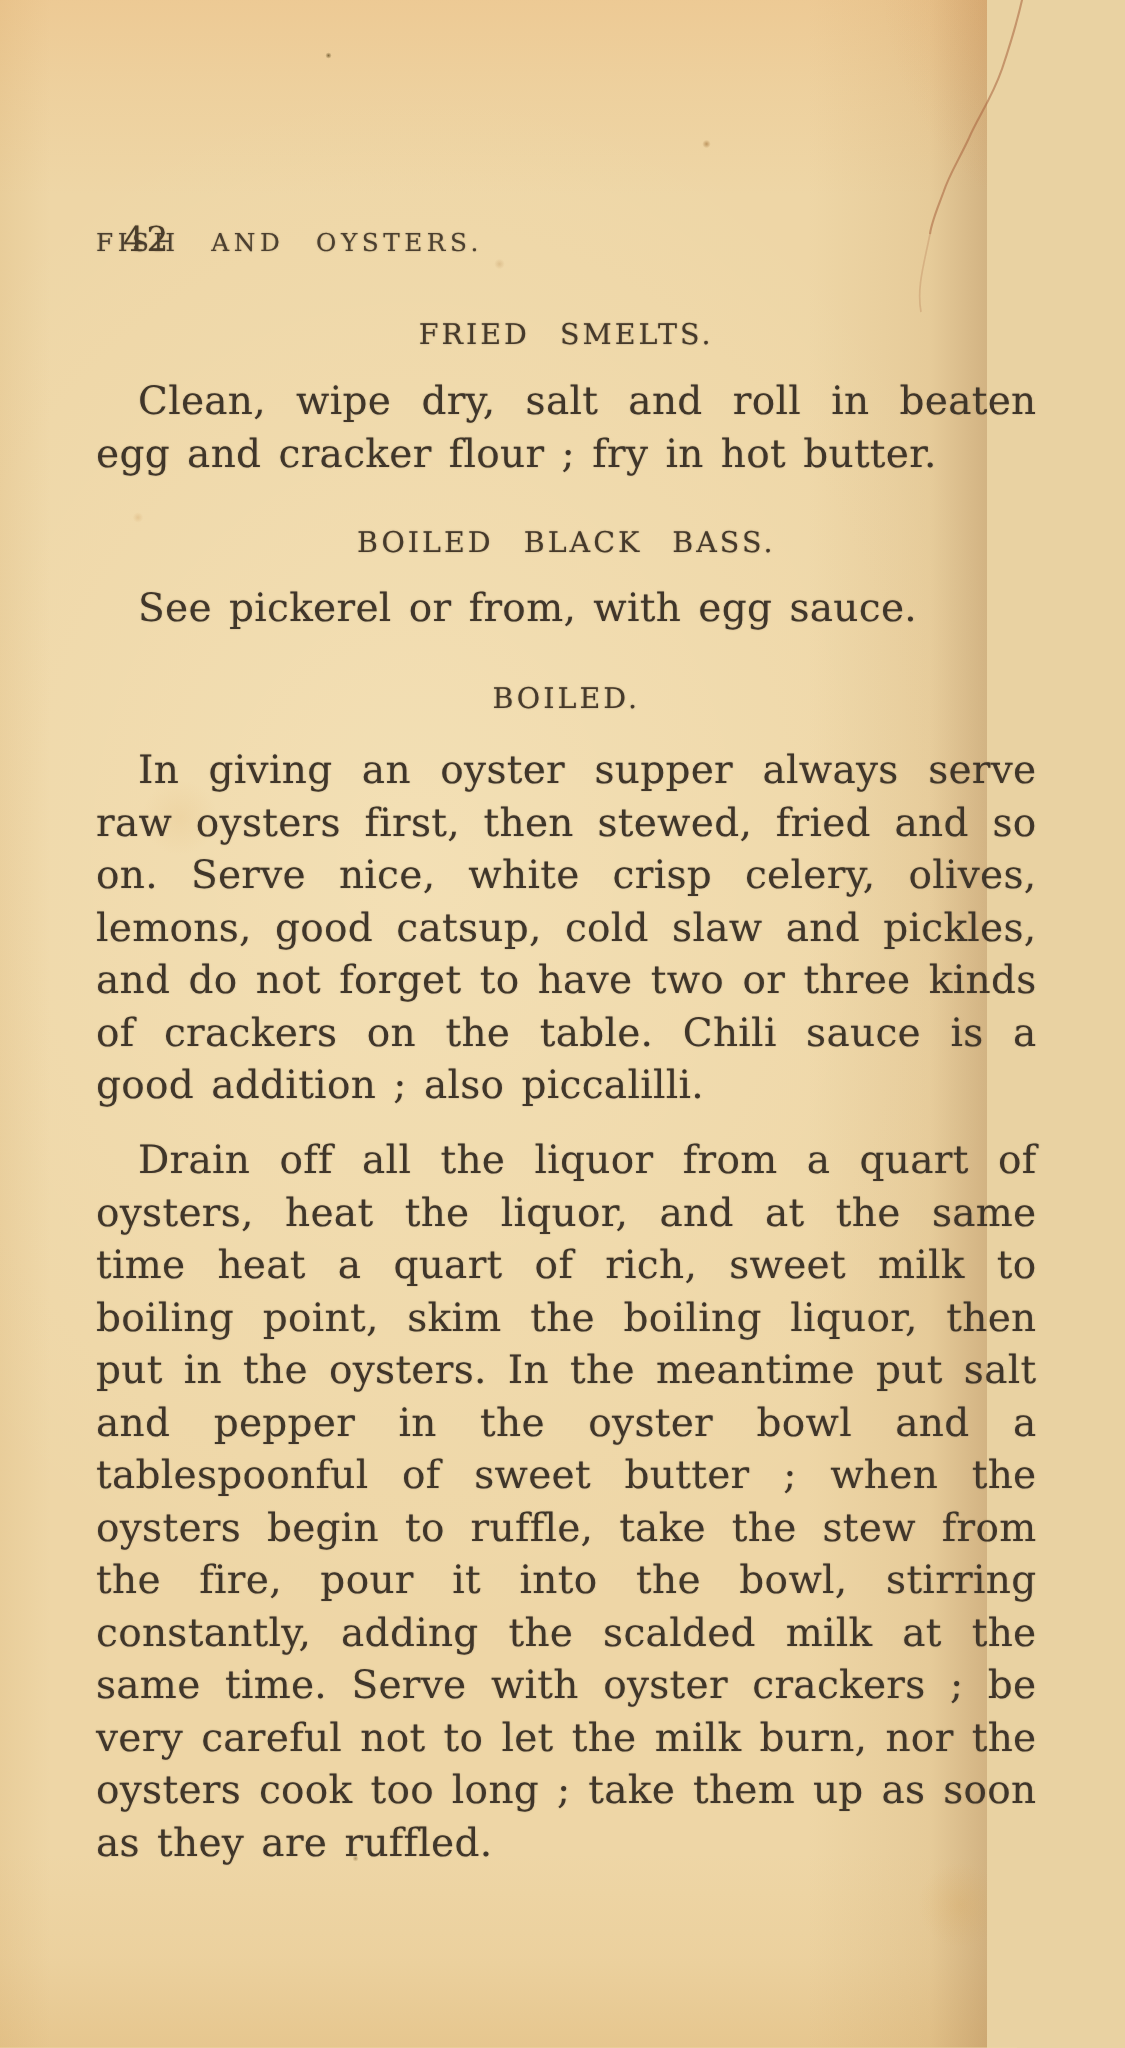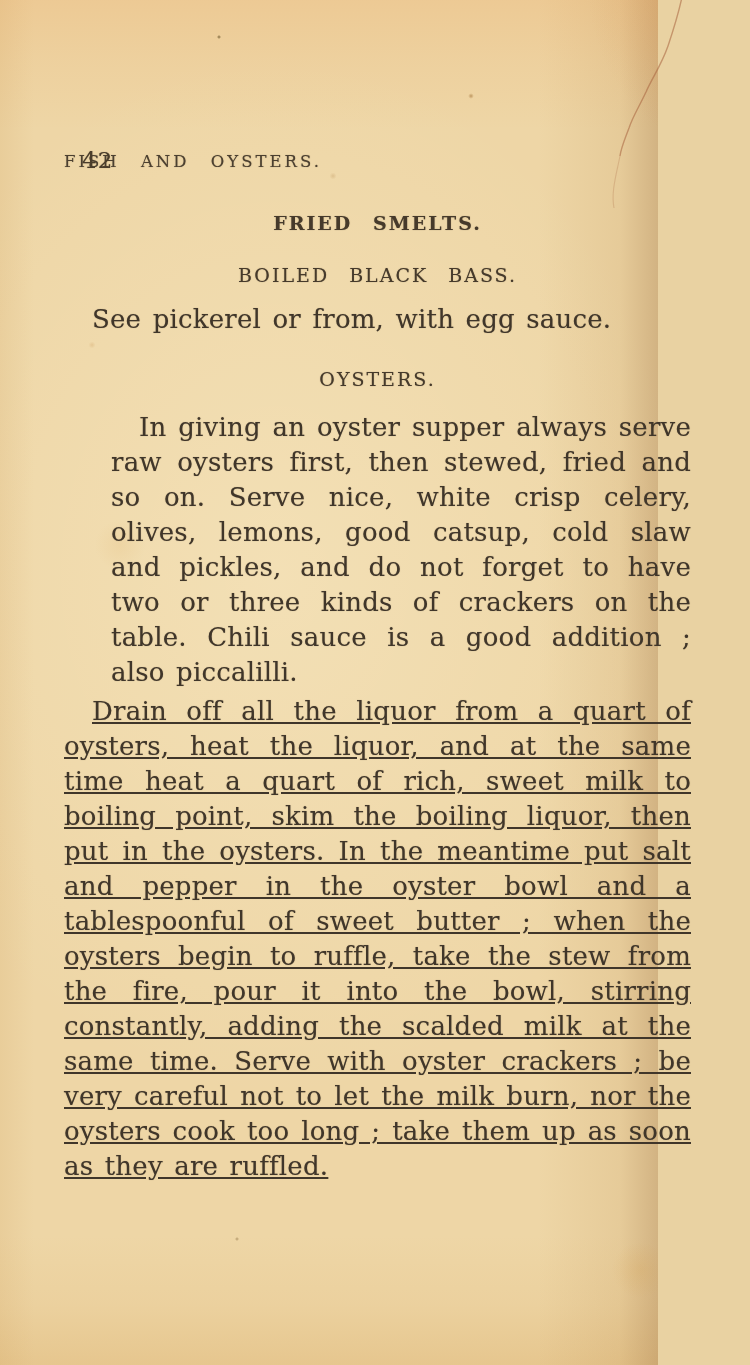--- a/index.html
+++ b/index.html
@@ -96,28 +96,28 @@
     font-size: 26px;
     line-height: 35px;
     text-align: justify;
     text-indent: 28px;
     word-spacing: 3px;
     letter-spacing: 0.2px;
     color: #40362a;
     text-shadow: 0 0 1px rgba(64,52,36,0.4);
   }
   
-  .sec-fried-smelts   .heading { margin-top: 0; font-weight: bold; }
+  .sec-fried-smelts   .heading { margin-top: 0; }
   .sec-fried-smelts   .body-text { margin-top: 17px; }
   .sec-boiled-bass    .heading { margin-top: 30px; }
   .sec-boiled-bass    .body-text { margin-top: 16px; }
   .sec-oysters        .heading { margin-top: 31px; }
-  .sec-oysters        .body-text { margin-top: 20px; margin-left: 47px; }
+  .sec-oysters        .body-text { margin-top: 20px; }
   .sec-oyster-stew    .heading { margin-top: 4px; }
-  .sec-oyster-stew    .body-text { margin-top: 4px; text-decoration: underline; }
+  .sec-oyster-stew    .body-text { margin-top: 15px; }
 </style>
 </head>
 <body>
 
 <div class="page">
 
   <svg class="crack-svg" viewBox="0 0 750 1365" xmlns="http://www.w3.org/2000/svg">
     <path d="M 682,-3 C 678,16 672,34 668,46 C 661,66 652,78 646,92
              C 639,107 633,116 629,128 C 625,139 621,148 620,156" fill="none" stroke="rgba(168,98,62,0.55)" stroke-width="1.4"></path>
     <path d="M 620,156 C 616,176 611,192 614,208" fill="none" stroke="rgba(168,98,62,0.25)" stroke-width="1.1"></path>
@@ -125,29 +125,30 @@
 
   <div class="content">
 
     <div class="header-row">
       <span class="page-number">42</span>
       <span class="running-header">FISH AND OYSTERS.</span>
     </div>
 
     <section class="sec-fried-smelts">
       <h2 class="heading">FRIED SMELTS.</h2>
+      <p class="body-text">Clean, wipe dry, salt and roll in beaten egg and cracker flour ;  fry in hot butter.</p>
     </section>
 
     <section class="sec-boiled-bass">
       <h2 class="heading">BOILED BLACK BASS.</h2>
       <p class="body-text">See pickerel or from, with egg sauce.</p>
     </section>
 
     <section class="sec-oysters">
-      <h2 class="heading">OYSTERS.</h2>
+      <h2 class="heading">BOILED.</h2>
       <p class="body-text">In giving an oyster supper always serve raw oysters first, then stewed, fried and so on.  Serve nice, white crisp celery, olives, lemons, good catsup, cold slaw and pickles, and do not forget to have two or three kinds of crackers on the table.  Chili sauce is a good addition ;  also piccalilli.</p>
     </section>
 
     <section class="sec-oyster-stew">
       <p class="body-text">Drain off all the liquor from a quart of oysters, heat the liquor, and at the same time heat a quart of rich, sweet milk to boiling point, skim the boiling liquor, then put in the oysters.  In the meantime put salt and pepper in the oyster bowl and a tablespoonful of sweet butter ;  when the oysters begin to ruffle, take the stew from the fire, pour it into the bowl, stirring constantly, adding the scalded milk at the same time.  Serve with oyster crackers ;  be very careful not to let the milk burn, nor the oysters cook too long ;  take them up as soon as they are ruffled.</p>
     </section>
 
   </div>
 </div>
 

